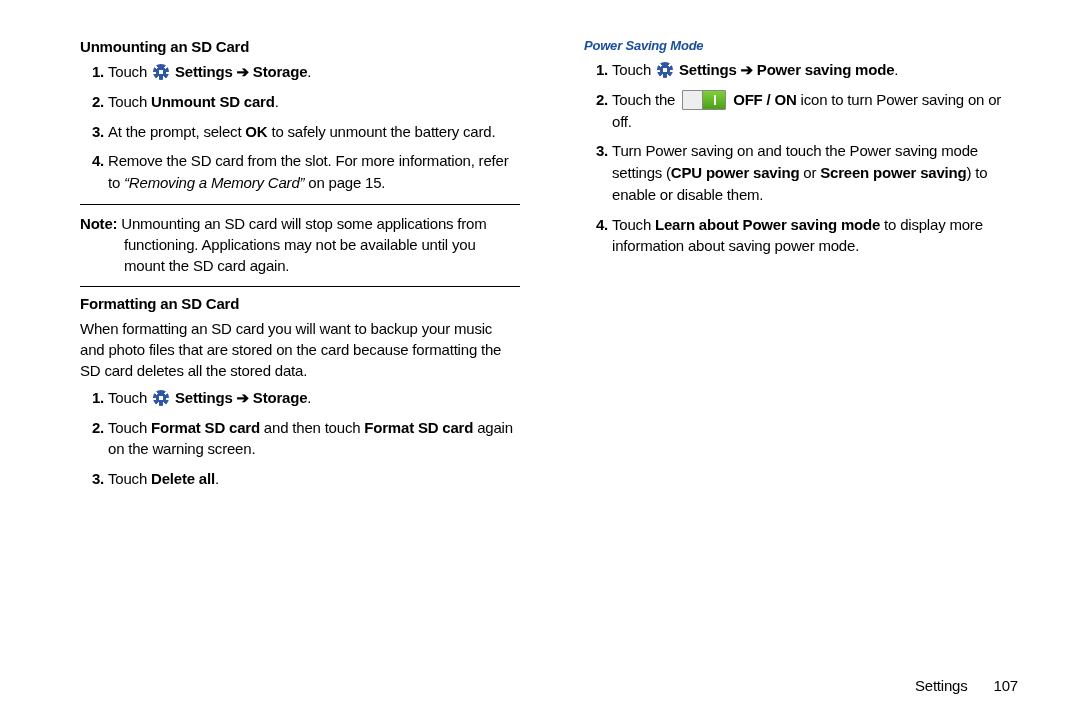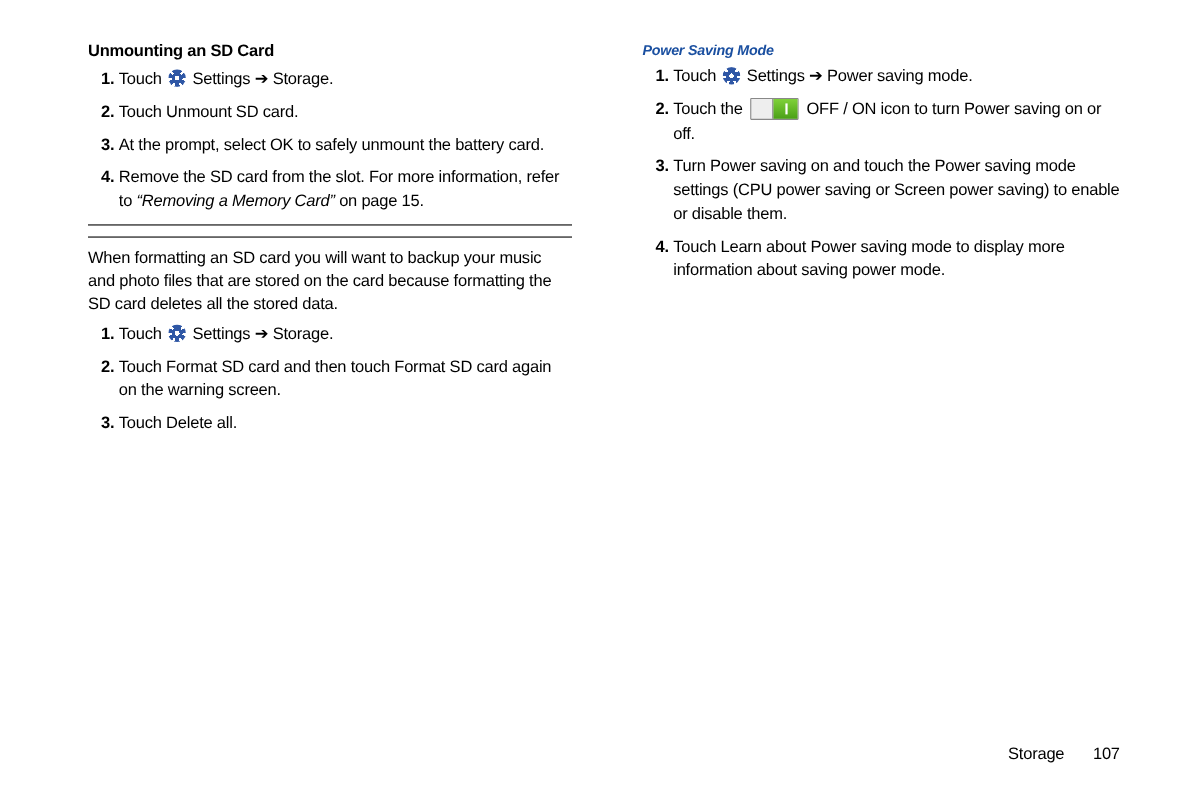--- a/index.html
+++ b/index.html
@@ -5,21 +5,21 @@
     * { margin: 0; padding: 0; box-sizing: border-box; }
     body { width: 1080px; height: 720px; font-family: Arial, Helvetica, sans-serif; font-size: 15px; color: #000; background: #fff; position: relative; letter-spacing: -0.2px; }
     .page { display: flex; padding: 38px 56px 12px 80px; gap: 64px; height: 100%; }
     .col { flex: 1; min-width: 0; }
     .subhead { font-weight: bold; font-size: 15px; margin-bottom: 6px; }
     .subhead-blue { font-weight: bold; font-style: italic; font-size: 13px; color: #1a4fa0; margin-bottom: 6px; }
     .para { line-height: 1.4; margin-bottom: 6px; }
     ol { list-style: none; counter-reset: item; margin: 4px 0 10px 0; }
     ol > li { counter-increment: item; position: relative; padding-left: 28px; line-height: 1.45; margin-bottom: 8px; }
     ol > li::before { content: counter(item) "."; position: absolute; left: 0; top: 0; font-weight: bold; width: 24px; text-align: right; }
-    .b { font-weight: normal; }
+    .b { font-weight: bold; }
     .iq { font-style: italic; }
     .gear {
       display: inline-block; width: 16px; height: 16px; vertical-align: -3px;
       background:
         radial-gradient(circle at 50% 50%, #fff 0 2.2px, transparent 2.2px),
         radial-gradient(circle at 50% 50%, #2f57a5 0 5px, transparent 5px),
         conic-gradient(#2f57a5 0 10%, transparent 10% 15%, #2f57a5 15% 25%, transparent 25% 30%, #2f57a5 30% 40%, transparent 40% 45%, #2f57a5 45% 55%, transparent 55% 60%, #2f57a5 60% 70%, transparent 70% 75%, #2f57a5 75% 85%, transparent 85% 90%, #2f57a5 90% 100%);
       border-radius: 50%;
       margin: 0 2px;
     }
@@ -55,22 +55,26 @@
       </li>
       <li>
         <span>At the prompt, select </span><span class="b">OK</span><span> to safely unmount the battery card.</span>
       </li>
       <li>
         <span>Remove the SD card from the slot. For more information, refer to </span><span class="iq">“Removing a Memory Card”</span><span> on page 15.</span>
       </li>
     </ol>
 
     <hr class="sep">
+    <div class="note-block">
+      <span class="b">Note:</span><span> Unmounting an SD card will stop some applications from functioning. Applications may not be available until you mount the SD card again.</span>
+    </div>
     <hr class="sep">
 
+    <div class="subhead">Formatting an SD Card</div>
     <div class="para">When formatting an SD card you will want to backup your music and photo files that are stored on the card because formatting the SD card deletes all the stored data.</div>
     <ol>
       <li>
         <span>Touch </span><span class="gear"></span><span class="b"> Settings ➔ Storage</span><span>.</span>
       </li>
       <li>
         <span>Touch </span><span class="b">Format SD card</span><span> and then touch </span><span class="b">Format SD card</span><span> again on the warning screen.</span>
       </li>
       <li>
         <span>Touch </span><span class="b">Delete all</span><span>.</span>
@@ -92,14 +96,14 @@
       </li>
       <li>
         <span>Touch </span><span class="b">Learn about Power saving mode</span><span> to display more information about saving power mode.</span>
       </li>
     </ol>
   </div>
 
 </div>
 
 <div class="footer">
-  <span class="sec">Storage</span><span>107</span>
+  <span class="sec">Settings</span><span>107</span>
 </div>
 
 </body></html>

